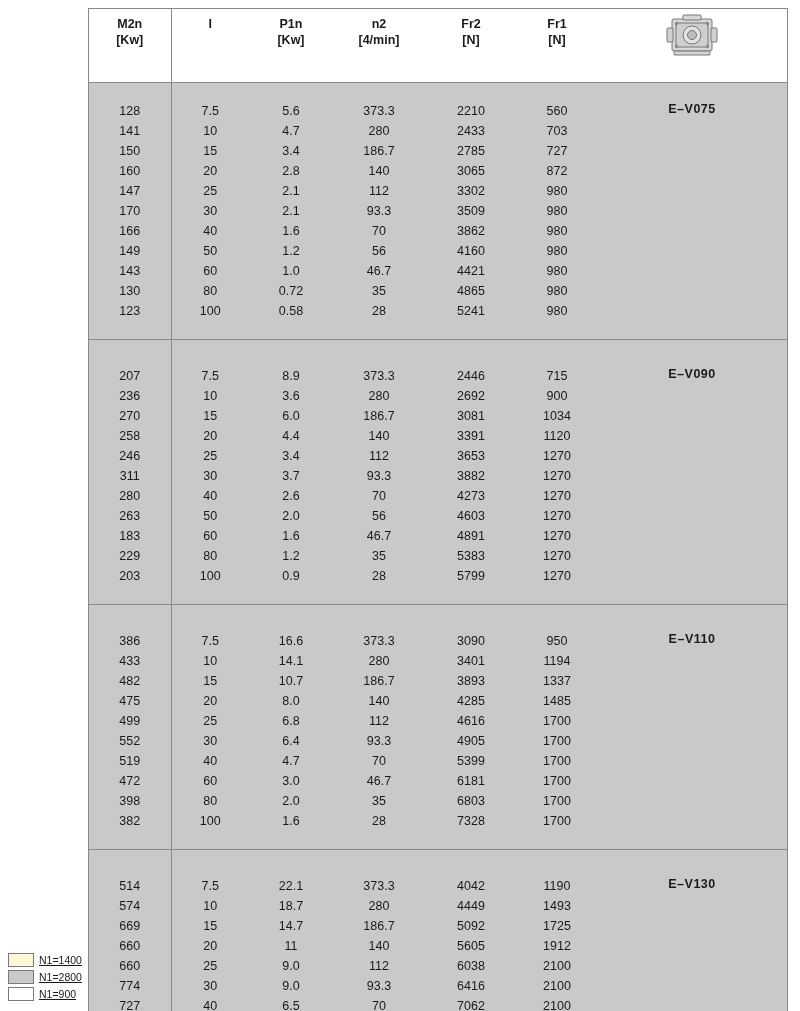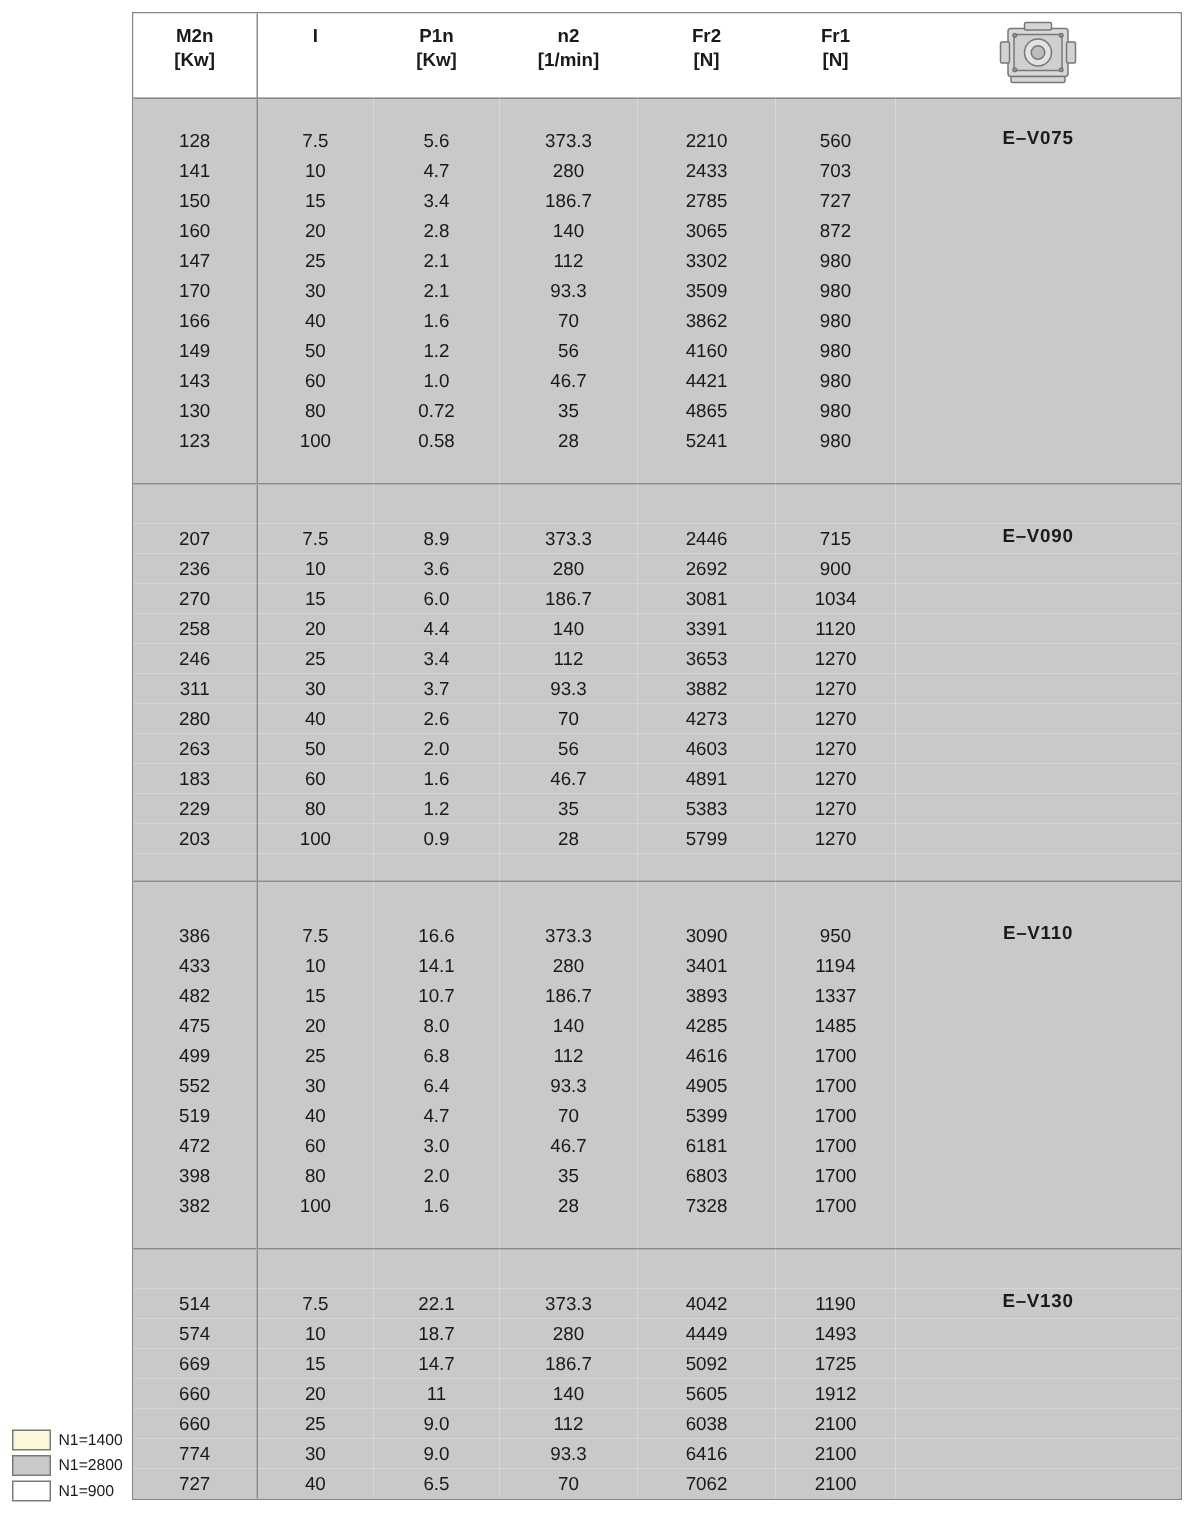--- a/index.html
+++ b/index.html
@@ -39,21 +39,21 @@
   table.spec col.c2 { width: 84px; }
   table.spec col.c3 { width: 92px; }
   table.spec col.c4 { width: 92px; }
   table.spec col.c5 { width: 80px; }
   table.spec col.c6 { width: 190px; }
 
   thead td {
     background: #ffffff;
     border-bottom: 1px solid #8a8a8a;
     vertical-align: top;
-    padding: 8px 0 3px 0;
+    padding: 8px 0 20px 0;
   }
   .hdr {
     text-align: center;
     font-weight: bold;
     font-size: 12.5px;
     color: #1a1a1a;
     line-height: 1.25;
   }
   .hdr .l2 { display: block; }
   .divider-col {
@@ -117,20 +117,21 @@
   .legend-swatch {
     width: 26px;
     height: 14px;
     border: 1px solid #7a7a7a;
     box-sizing: border-box;
     margin-right: 5px;
   }
   .legend-label {
     font-size: 10.5px;
     color: #1a1a1a;
+    text-decoration: underline;
   }
 </style>
 </head>
 <body>
 
 <div class="page">
 
   <div class="table-wrap">
     <table class="spec">
       <colgroup>
@@ -151,21 +152,21 @@
           <td class="hdr">
             <span>I</span>
             <span class="l2"></span>
           </td>
           <td class="hdr">
             <span>P1n</span>
             <span class="l2">[Kw]</span>
           </td>
           <td class="hdr">
             <span>n2</span>
-            <span class="l2">[1/min]</span>
+            <span class="l2">[4/min]</span>
           </td>
           <td class="hdr">
             <span>Fr2</span>
             <span class="l2">[N]</span>
           </td>
           <td class="hdr">
             <span>Fr1</span>
             <span class="l2">[N]</span>
           </td>
           <td class="hdr gearbox-cell">

